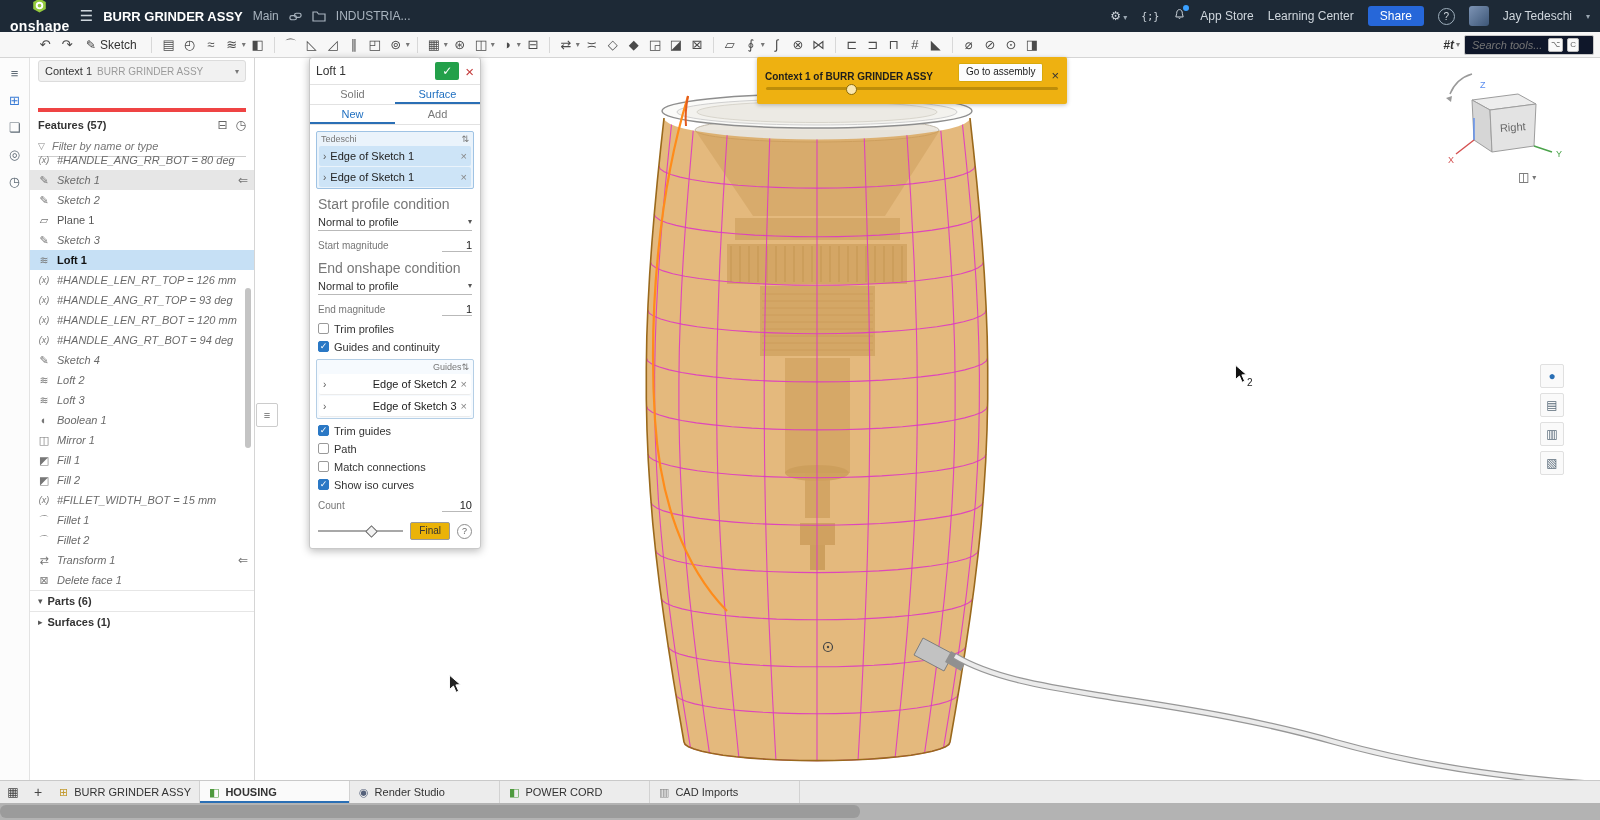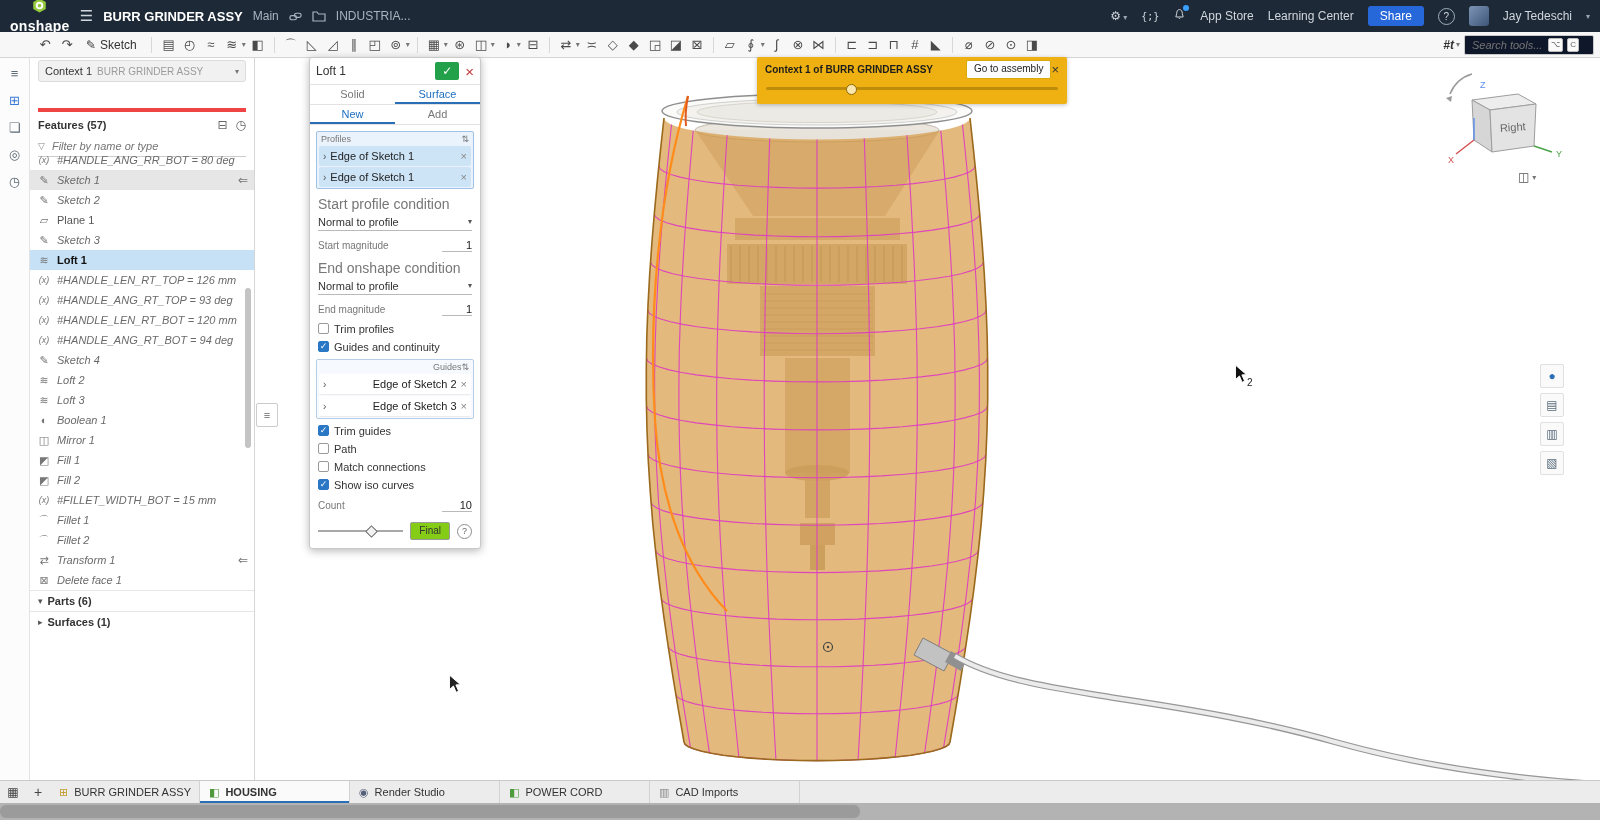--- a/index.html
+++ b/index.html
@@ -108,28 +108,28 @@
   .cb-row{display:flex;align-items:center;gap:5px;margin:5px 8px 0;height:13px;cursor:pointer;}
   .cb{width:11px;height:11px;border:1px solid #9a9a9a;border-radius:2px;box-sizing:border-box;font-size:9px;
       line-height:9px;text-align:center;color:#fff;background:#fff;flex:none;}
   .cb.on{background:#2a78c5;border-color:#2a78c5;}
   .cb-label{color:#333;}
   .dlg-bottom{display:flex;align-items:center;gap:7px;margin:9px 8px 0;}
   .slider{flex:1;position:relative;height:10px;}
   .slider .track{position:absolute;left:0;right:0;top:4px;height:2px;background:#a8a8a8;}
   .slider .hdl{position:absolute;left:58%;top:1px;width:7px;height:7px;background:#f2f2f2;border:1px solid #666;
                transform:rotate(45deg);}
-  .final-btn{border:1px solid #9a9a9a;border-radius:2px;background:#84cc16;font-size:10px;color:#333;height:16px;
+  .final-btn{border:1px solid #9a9a9a;border-radius:2px;background:#eab308;font-size:10px;color:#333;height:16px;
              line-height:15px;padding:0 8px;cursor:pointer;}
   .dlg-help{width:13px;height:13px;border:1px solid #8d8d8d;border-radius:50%;font-size:9px;color:#666;text-align:center;
             line-height:12px;cursor:pointer;}
   
   #banner{position:absolute;left:757px;top:57px;width:310px;height:47px;background:#eeb111;border-radius:2px;
           box-shadow:0 1px 4px rgba(0,0,0,.25);z-index:25;box-sizing:border-box;}
-  .banner-row1{display:flex;align-items:center;height:25px;padding:0 8px;}
+  .banner-row1{display:flex;align-items:flex-end;gap:8px;height:25px;padding:0 8px;}
   .banner-text{flex:1;font-size:10px;font-weight:bold;color:#1d1d1d;white-space:nowrap;}
   .goto-btn{background:#fdfdfd;border:1px solid #d8a90c;border-radius:2px;font-size:10px;color:#222;height:17px;
             line-height:16px;padding:0 7px;cursor:pointer;white-space:nowrap;}
   .banner-x{color:#333;font-size:13px;cursor:pointer;line-height:1;}
   .banner-slider{position:relative;height:16px;}
   .banner-slider .track{position:absolute;left:9px;right:9px;top:5px;height:3px;background:#bd8d09;border-radius:2px;}
   .banner-slider .hdl{position:absolute;left:89px;top:2px;width:9px;height:9px;border-radius:50%;background:#fbe7ae;
                       border:1px solid #8a6a08;}
   
   #viewcube{position:absolute;left:1436px;top:62px;z-index:10;}
@@ -488,21 +488,21 @@
   <div class="dlg-tabs">
     <span class="dlg-tab">Solid</span>
     <span class="dlg-tab on">Surface</span>
   </div>
   <div class="dlg-tabs">
     <span class="dlg-tab on">New</span>
     <span class="dlg-tab">Add</span>
   </div>
   <div class="group">
     <div class="group-head">
-      <span class="group-label">Profiles</span>
+      <span class="group-label">Tedeschi</span>
       <span class="sort-ic">⇅</span>
     </div>
     <div id="profiles-list">
         <div class="chip blue">
           <span class="chip-caret">›</span>
           <span class="chip-label">Edge of Sketch 1</span>
           <span class="chip-x">×</span>
         </div>
         <div class="chip blue">
           <span class="chip-caret">›</span>

